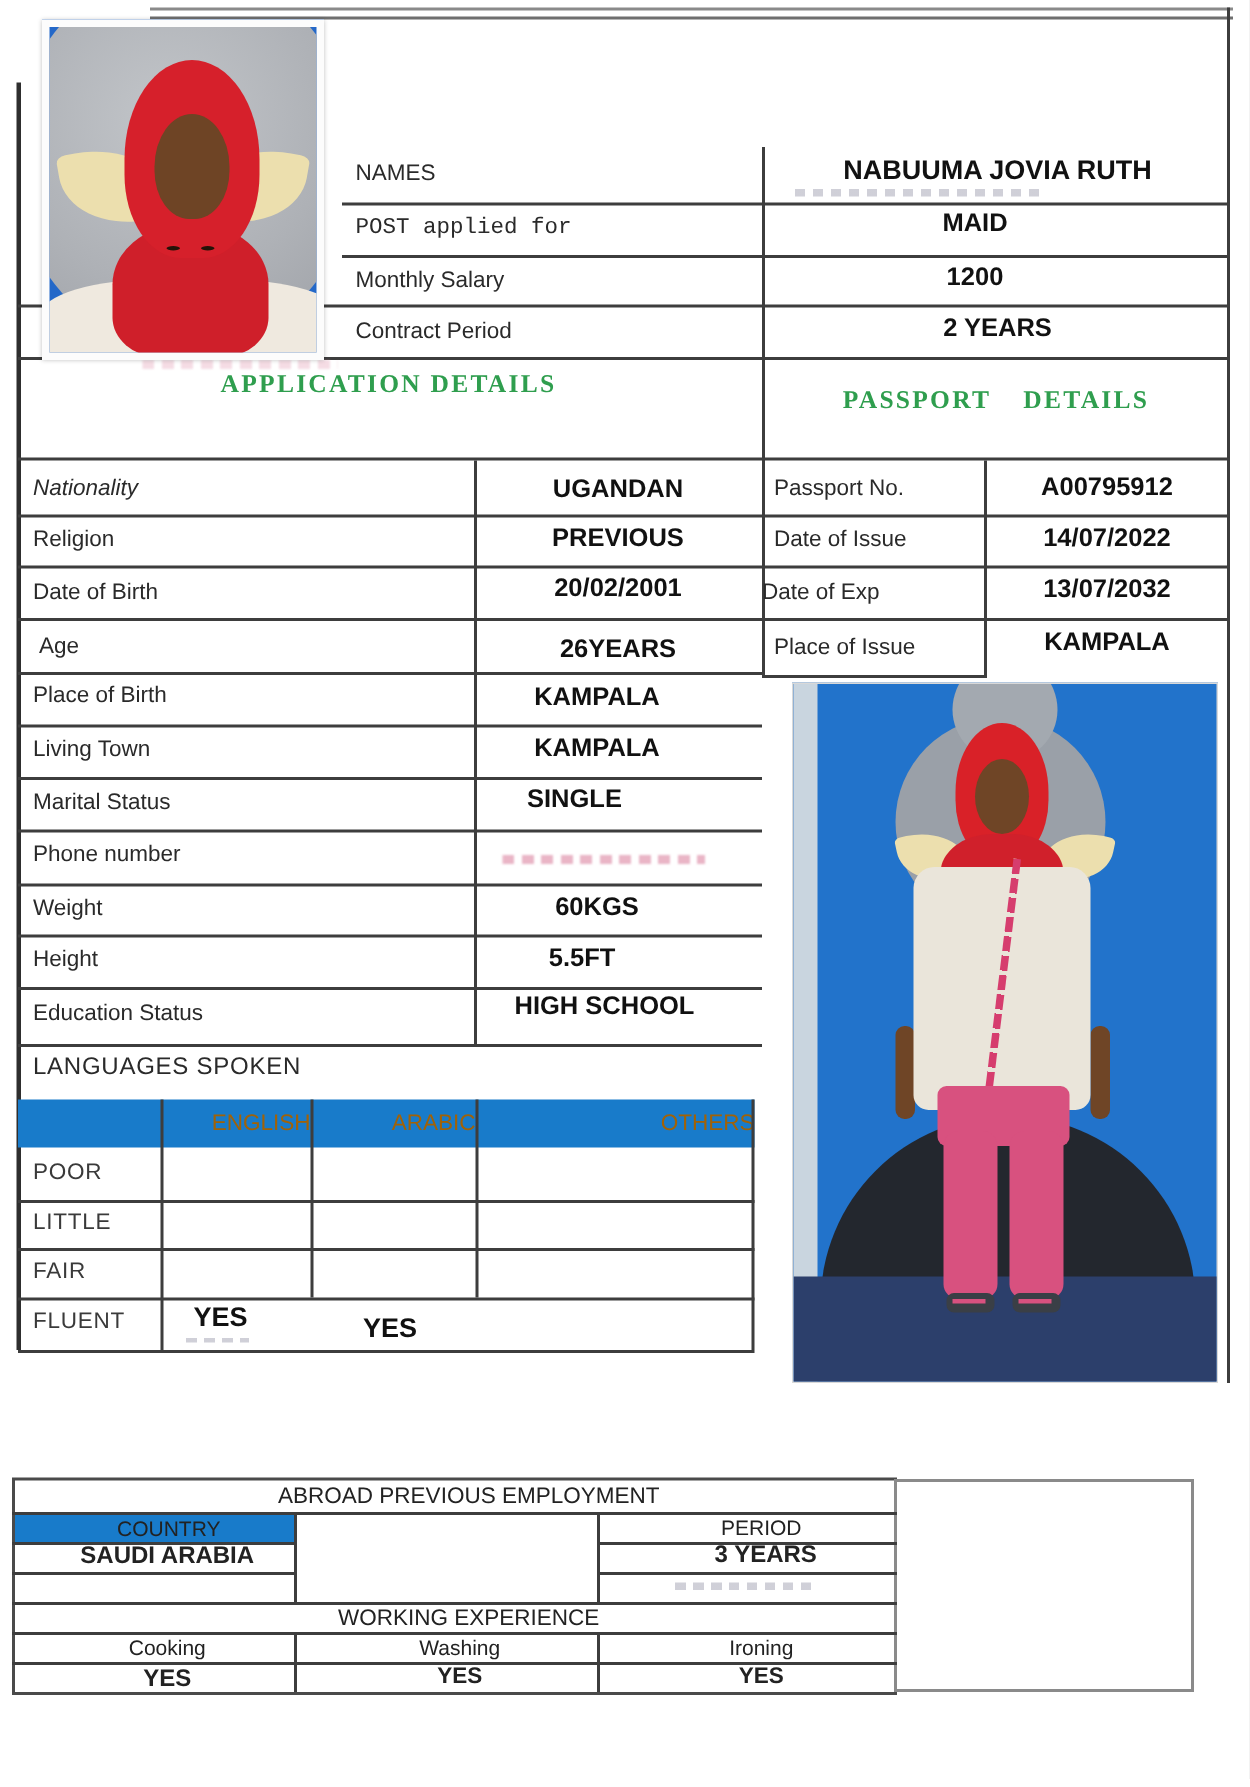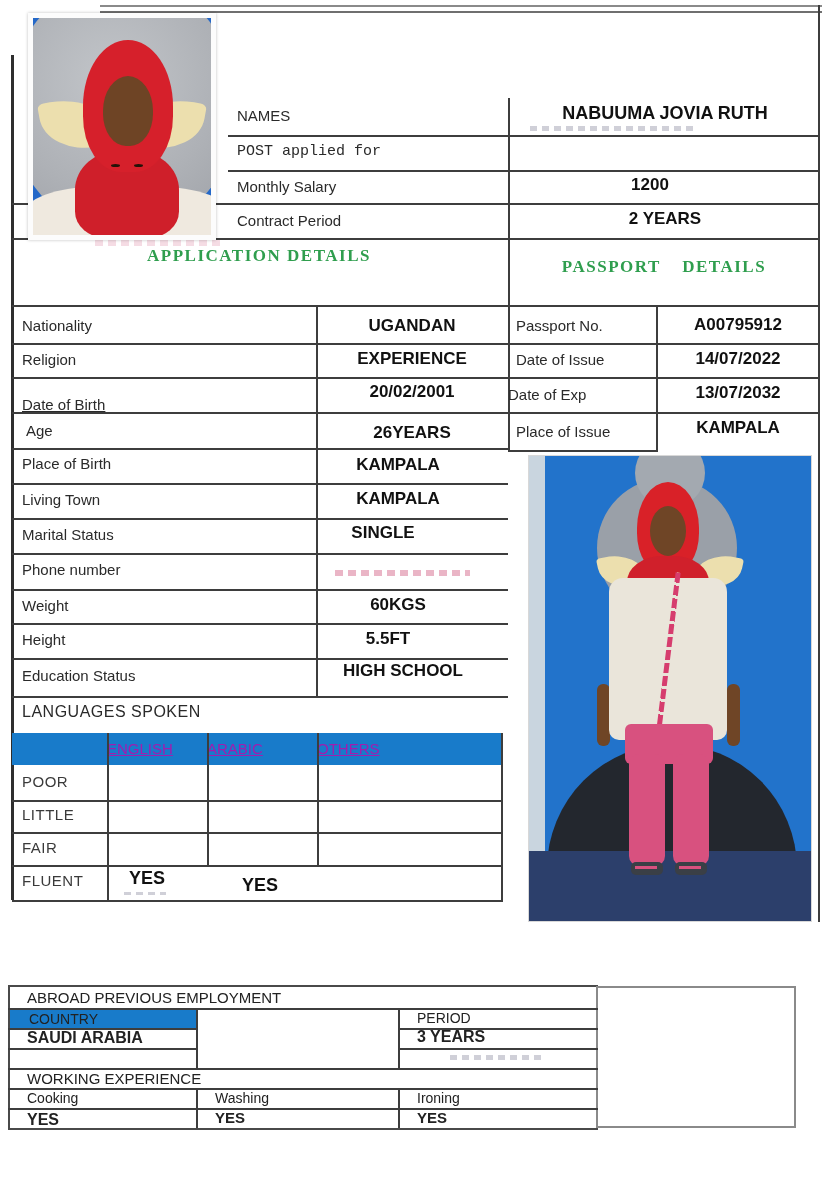--- a/index.html
+++ b/index.html
@@ -23,23 +23,23 @@
     font-size:26px; letter-spacing:3px;
   }
   .lbl { position:absolute; font-size:15px; color:#2a2a2a; white-space:nowrap; }
   .val { position:absolute; font-size:17px; font-weight:600; color:#111;
          text-align:center; white-space:nowrap; }
   .green-head {
     position:absolute; color:#2f9e4e; font-family:"Liberation Serif", serif;
     font-weight:bold; font-size:17px; letter-spacing:1.5px; white-space:nowrap;
   }
   .blue-cell { background:#187bca; color:#eef6ff; }
-  .tbl-head { position:absolute; font-size:15px; color:#a21caf; text-align:left;text-decoration:underline; }
+  .tbl-head { position:absolute; font-size:15px; color:#a16207; text-align:right; }
   .level { position:absolute; font-size:15px; color:#3a3a3a; letter-spacing:0.5px; }
-  .small-center { position:absolute; font-size:14px; color:#222; white-space:nowrap;padding-left:19px; }
+  .small-center { position:absolute; font-size:14px; color:#222; text-align:center; white-space:nowrap;padding-left:19px; }
   .redact-grey {
     position:absolute; height:5px; opacity:.55;
     background:repeating-linear-gradient(90deg,#a9a9b8 0 7px,transparent 7px 12px);
   }
   .redact-pink {
     position:absolute; height:6px; opacity:.75;
     background:repeating-linear-gradient(90deg,#e39db4 0 8px,transparent 8px 13px);
     filter:blur(0.6px);
   }
   
@@ -114,20 +114,21 @@
   <div class="hl" style="left:12px;  top:238px; width:808px;"></div>
   <div class="vl" style="left:508px; top:98px;  height:352px;"></div>
 
   <div class="lbl" style="left:237px; top:107px;">NAMES</div>
   <div class="lbl" style="left:237px; top:143px;font-family:Liberation Mono, monospace;">POST applied for</div>
   <div class="lbl" style="left:237px; top:178px;">Monthly Salary</div>
   <div class="lbl" style="left:237px; top:212px;">Contract Period</div>
 
   <div class="val" style="left:510px; top:103px; width:310px; font-size:18px;">NABUUMA JOVIA RUTH</div>
   <div class="redact-grey" style="left:530px; top:126px; width:165px;"></div>
+  <div class="val" style="left:510px; top:139px; width:280px;">MAID</div>
   <div class="val" style="left:510px; top:175px; width:280px;">1200</div>
   <div class="val" style="left:510px; top:209px; width:310px;">2 YEARS</div>
 
   <div class="hl" style="left:12px; top:305px; width:808px;"></div>
   <div class="redact-pink" style="left:95px; top:240px; width:130px; opacity:.35;"></div>
   <div class="green-head" style="left:12px; top:246px; width:494px; text-align:center;">APPLICATION DETAILS</div>
   <div class="green-head" style="left:508px; top:257px; width:312px; text-align:center; word-spacing:16px;">PASSPORT DETAILS</div>
 
   <div class="hl" style="left:12px; top:343px; width:496px;"></div>
   <div class="hl" style="left:12px; top:377px; width:496px;"></div>
@@ -135,34 +136,34 @@
   <div class="hl" style="left:12px; top:448px; width:496px;"></div>
   <div class="hl" style="left:12px; top:483px; width:496px;"></div>
   <div class="hl" style="left:12px; top:518px; width:496px;"></div>
   <div class="hl" style="left:12px; top:553px; width:496px;"></div>
   <div class="hl" style="left:12px; top:589px; width:496px;"></div>
   <div class="hl" style="left:12px; top:623px; width:496px;"></div>
   <div class="hl" style="left:12px; top:658px; width:496px;"></div>
   <div class="hl" style="left:12px; top:696px; width:496px;"></div>
   <div class="vl" style="left:316px; top:307px; height:389px;"></div>
 
-  <div class="lbl" style="left:22px; top:317px;">Nationality</div>
+  <div class="lbl" style="left:22px; top:317px;font-style:italic;">Nationality</div>
   <div class="lbl" style="left:22px; top:351px;">Religion</div>
-  <div class="lbl" style="left:22px; top:396px;text-decoration:underline;">Date of Birth</div>
+  <div class="lbl" style="left:22px; top:386px;">Date of Birth</div>
   <div class="lbl" style="left:26px; top:422px;">Age</div>
   <div class="lbl" style="left:22px; top:455px;">Place of Birth</div>
   <div class="lbl" style="left:22px; top:491px;">Living Town</div>
   <div class="lbl" style="left:22px; top:526px;">Marital Status</div>
   <div class="lbl" style="left:22px; top:561px;">Phone number</div>
   <div class="lbl" style="left:22px; top:597px;">Weight</div>
   <div class="lbl" style="left:22px; top:631px;">Height</div>
   <div class="lbl" style="left:22px; top:667px;">Education Status</div>
 
   <div class="val" style="left:318px; top:316px; width:188px;">UGANDAN</div>
-  <div class="val" style="left:318px; top:349px; width:188px;">EXPERIENCE</div>
+  <div class="val" style="left:318px; top:349px; width:188px;">PREVIOUS</div>
   <div class="val" style="left:318px; top:382px; width:188px;">20/02/2001</div>
   <div class="val" style="left:318px; top:423px; width:188px;">26YEARS</div>
   <div class="val" style="left:318px; top:455px; width:160px;">KAMPALA</div>
   <div class="val" style="left:318px; top:489px; width:160px;">KAMPALA</div>
   <div class="val" style="left:318px; top:523px; width:130px;">SINGLE</div>
   <div class="redact-pink" style="left:335px; top:570px; width:135px;"></div>
   <div class="val" style="left:318px; top:595px; width:160px;">60KGS</div>
   <div class="val" style="left:318px; top:629px; width:140px;">5.5FT</div>
   <div class="val" style="left:318px; top:661px; width:170px;">HIGH SCHOOL</div>
 

